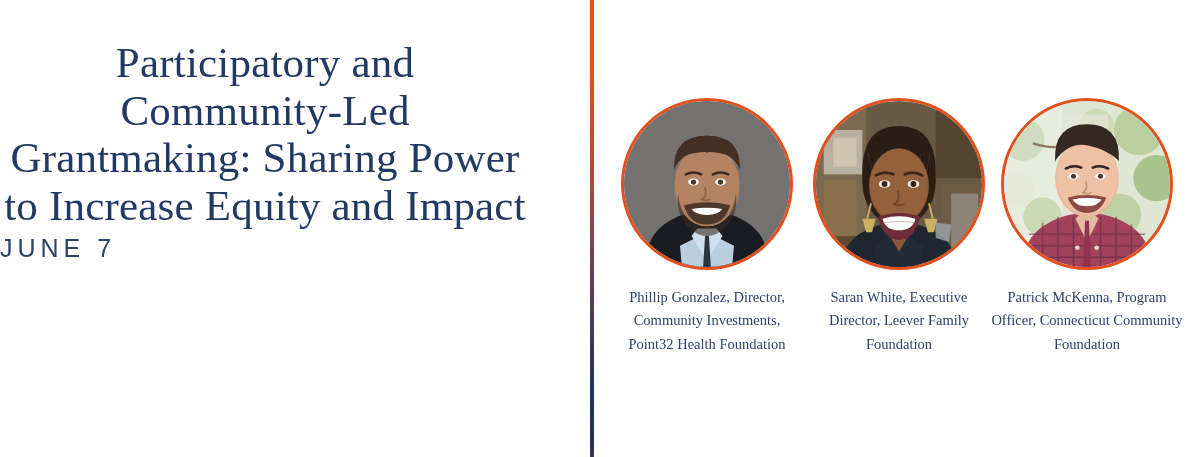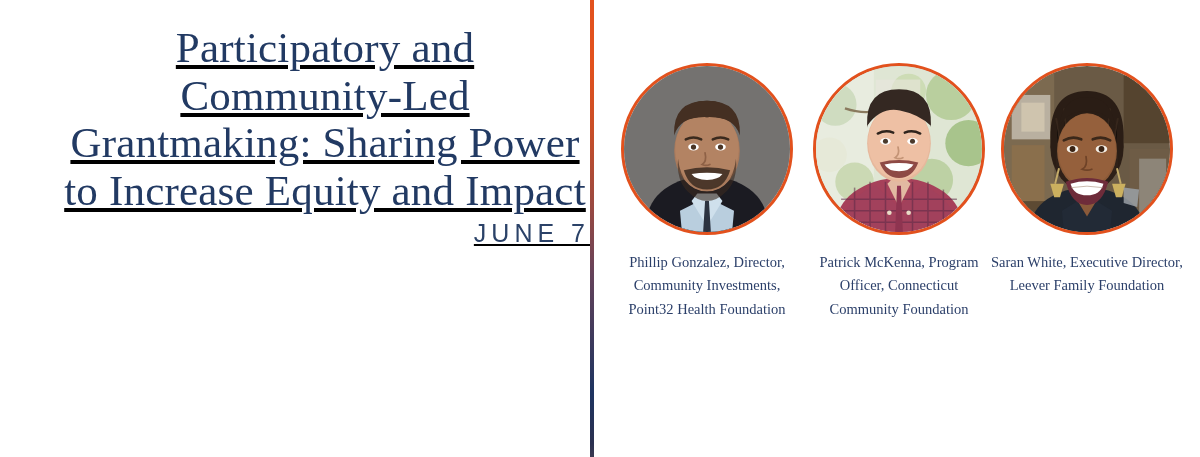--- a/index.html
+++ b/index.html
@@ -21,25 +21,24 @@
 
   
   .left-panel {
     position: absolute;
     left: 0;
     top: 0;
     width: 590px;
     height: 457px;
     display: flex;
     flex-direction: column;
-    align-items: flex-end;
+    align-items: flex-start;
     justify-content: flex-start;
-    padding-top: 24px;
+    padding-top: 39px;
     box-sizing: border-box;
-    text-decoration: underline;
   }
   .event-title {
     width: 530px;
     margin: 0;
     text-align: center;
     font-family: "Liberation Serif", serif;
     font-weight: 400;
     font-size: 43px;
     line-height: 1.11;
     letter-spacing: 0.2px;
@@ -88,21 +87,21 @@
   .right-panel {
     position: absolute;
     left: 594px;
     top: 0;
     width: 606px;
     height: 457px;
     display: flex;
     flex-direction: row;
     align-items: flex-start;
     justify-content: center;
-    padding-top: 63px;
+    padding-top: 98px;
     box-sizing: border-box;
   }
   .speaker {
     width: 190px;
     display: flex;
     flex-direction: column;
     align-items: center;
   }
   .speaker:nth-child(1) { margin-right: 2px; }
   .speaker:nth-child(3) { margin-left: -2px; }
@@ -173,20 +172,70 @@
             <path d="M64 76 q8 -4 16 0" stroke="#3a2a1e" stroke-width="2.6" fill="none" stroke-linecap="round"></path>
             <path d="M92 76 q8 -4 16 0" stroke="#3a2a1e" stroke-width="2.6" fill="none" stroke-linecap="round"></path>
             <path d="M84 90 q2 9 -3 12 q4 2 8 0" stroke="#8e6146" stroke-width="1.8" fill="none" stroke-linecap="round"></path>
             <path d="M62 108 q24 -6 48 0 q-6 20 -24 20 q-18 0 -24 -20 Z" fill="#3a2a20" opacity="0.85"></path>
             <path d="M70 112 q16 -3 32 0 q-4 6 -16 6 q-12 0 -16 -6 Z" fill="#ffffff"></path>
             <path d="M56 96 q-2 22 10 34 q10 10 20 10 q10 0 20 -10 q12 -12 10 -34 q-4 34 -30 34 q-26 0 -30 -34 Z" fill="#3a2a20" opacity="0.6"></path>
           </svg>
         </div>
       </div>
       <div class="speaker-caption">Phillip Gonzalez, Director, Community Investments, Point32 Health Foundation</div>
+    </div>
+
+    <div class="speaker">
+      <div class="avatar" style="border-color: rgb(226, 81, 29);">
+        <div class="avatar-photo">
+          <svg viewBox="0 0 172 172" preserveAspectRatio="xMidYMid slice">
+            <rect x="0" y="0" width="172" height="172" fill="#6a5a45"></rect>
+            <rect x="0" y="0" width="52" height="172" fill="#7c6a50"></rect>
+            <rect x="8" y="30" width="40" height="46" fill="#b9b0a0"></rect>
+            <rect x="8" y="82" width="34" height="60" fill="#8a6f4c"></rect>
+            <rect x="0" y="140" width="52" height="32" fill="#5d4a33"></rect>
+            <rect x="124" y="10" width="48" height="70" fill="#55442f"></rect>
+            <rect x="130" y="86" width="42" height="86" fill="#6e5c46"></rect>
+            <rect x="140" y="96" width="28" height="56" fill="#8d8578"></rect>
+            <rect x="18" y="38" width="24" height="30" fill="#cfc4ae"></rect>
+            <ellipse cx="86" cy="166" rx="58" ry="40" fill="#1f2630"></ellipse>
+            <path d="M60 150 L86 134 L112 150 L110 172 L62 172 Z" fill="#222a36"></path>
+            <path d="M74 136 L86 156 L98 136 L94 128 L78 128 Z" fill="#8a5a3a"></path>
+            <ellipse cx="86" cy="84" rx="38" ry="46" fill="#2e2018"></ellipse>
+            <path d="M48 74 q0 -48 38 -48 q38 0 38 48 q0 20 -6 32 q4 -46 -32 -46 q-36 0 -32 46 q-6 -12 -6 -32 Z" fill="#2a1d15"></path>
+            <g stroke="#3a2a1e" stroke-width="2" opacity="0.8">
+              <path d="M54 54 q6 28 4 54"></path>
+                <path d="M62 44 q4 30 2 58"></path>
+              <path d="M110 44 q-4 30 -2 58"></path>
+                <path d="M118 54 q-6 28 -4 54"></path>
+            </g>
+            <ellipse cx="86" cy="88" rx="31" ry="39" fill="#8a5a38"></ellipse>
+            <ellipse cx="86" cy="87" rx="30" ry="37.5" fill="#95603c"></ellipse>
+            <path d="M56 66 q4 -34 30 -34 q26 0 30 34 q-8 -20 -30 -19 q-22 -1 -30 19 Z" fill="#2a1d15"></path>
+            <ellipse cx="71" cy="86" rx="6" ry="4" fill="#f4efe6"></ellipse>
+            <ellipse cx="101" cy="86" rx="6" ry="4" fill="#f4efe6"></ellipse>
+            <circle cx="71" cy="86" r="3" fill="#3a2314"></circle>
+            <circle cx="101" cy="86" r="3" fill="#3a2314"></circle>
+            <path d="M62 77 q9 -5 18 -1" stroke="#3b281a" stroke-width="2.8" fill="none" stroke-linecap="round"></path>
+            <path d="M92 76 q9 -4 18 1" stroke="#3b281a" stroke-width="2.8" fill="none" stroke-linecap="round"></path>
+            <path d="M85 94 q2 10 -4 13 q5 2 10 0" stroke="#6e4227" stroke-width="1.8" fill="none" stroke-linecap="round"></path>
+            <path d="M64 120 q22 -8 44 0 q-6 24 -22 24 q-16 0 -22 -24 Z" fill="#6e2c3a"></path>
+            <path d="M69 122 q17 -5 34 0 q-3 12 -17 12 q-14 0 -17 -12 Z" fill="#ffffff"></path>
+            <path d="M70 126 q16 -3 32 0" stroke="#c9b9ac" stroke-width="1" fill="none"></path>
+            <g>
+              <path d="M57 106 L53 122" stroke="#c6ad6a" stroke-width="2"></path>
+              <path d="M48 122 L62 122 L58 136 L52 136 Z" fill="#cbb05f"></path>
+              <path d="M117 106 L121 122" stroke="#c6ad6a" stroke-width="2"></path>
+              <path d="M112 122 L126 122 L122 136 L116 136 Z" fill="#cbb05f"></path>
+              <path d="M124 126 L140 128 L138 146 L124 142 Z" fill="#9aa0a6" opacity="0.85"></path>
+            </g>
+          </svg>
+        </div>
+      </div>
+      <div class="speaker-caption">Saran White, Executive Director, Leever Family Foundation</div>
     </div>
 
     <div class="speaker">
       <div class="avatar" style="border-color: rgb(226, 81, 29);">
         <div class="avatar-photo">
           <svg viewBox="0 0 172 172" preserveAspectRatio="xMidYMid slice">
             <rect x="0" y="0" width="172" height="172" fill="#dfe6d4"></rect>
             <rect x="0" y="0" width="60" height="172" fill="#e8ecdf"></rect>
             <circle cx="20" cy="40" r="22" fill="#cfdcc0"></circle>
             <circle cx="140" cy="30" r="26" fill="#b9cf9e"></circle>
@@ -226,64 +275,14 @@
             <path d="M92 69 q8 -3 16 1" stroke="#2f241d" stroke-width="2.6" fill="none" stroke-linecap="round"></path>
             <path d="M85 84 q2 8 -3 11 q4 2 8 0" stroke="#c49476" stroke-width="1.8" fill="none" stroke-linecap="round"></path>
             <path d="M66 100 q20 -5 40 0 q-6 16 -20 16 q-14 0 -20 -16 Z" fill="#8e4a45"></path>
             <path d="M71 102 q15 -3 30 0 q-4 7 -15 7 q-11 0 -15 -7 Z" fill="#ffffff"></path>
           </svg>
         </div>
       </div>
       <div class="speaker-caption">Patrick McKenna, Program Officer, Connecticut Community Foundation</div>
     </div>
 
-    <div class="speaker">
-      <div class="avatar" style="border-color: rgb(226, 81, 29);">
-        <div class="avatar-photo">
-          <svg viewBox="0 0 172 172" preserveAspectRatio="xMidYMid slice">
-            <rect x="0" y="0" width="172" height="172" fill="#6a5a45"></rect>
-            <rect x="0" y="0" width="52" height="172" fill="#7c6a50"></rect>
-            <rect x="8" y="30" width="40" height="46" fill="#b9b0a0"></rect>
-            <rect x="8" y="82" width="34" height="60" fill="#8a6f4c"></rect>
-            <rect x="0" y="140" width="52" height="32" fill="#5d4a33"></rect>
-            <rect x="124" y="10" width="48" height="70" fill="#55442f"></rect>
-            <rect x="130" y="86" width="42" height="86" fill="#6e5c46"></rect>
-            <rect x="140" y="96" width="28" height="56" fill="#8d8578"></rect>
-            <rect x="18" y="38" width="24" height="30" fill="#cfc4ae"></rect>
-            <ellipse cx="86" cy="166" rx="58" ry="40" fill="#1f2630"></ellipse>
-            <path d="M60 150 L86 134 L112 150 L110 172 L62 172 Z" fill="#222a36"></path>
-            <path d="M74 136 L86 156 L98 136 L94 128 L78 128 Z" fill="#8a5a3a"></path>
-            <ellipse cx="86" cy="84" rx="38" ry="46" fill="#2e2018"></ellipse>
-            <path d="M48 74 q0 -48 38 -48 q38 0 38 48 q0 20 -6 32 q4 -46 -32 -46 q-36 0 -32 46 q-6 -12 -6 -32 Z" fill="#2a1d15"></path>
-            <g stroke="#3a2a1e" stroke-width="2" opacity="0.8">
-              <path d="M54 54 q6 28 4 54"></path>
-                <path d="M62 44 q4 30 2 58"></path>
-              <path d="M110 44 q-4 30 -2 58"></path>
-                <path d="M118 54 q-6 28 -4 54"></path>
-            </g>
-            <ellipse cx="86" cy="88" rx="31" ry="39" fill="#8a5a38"></ellipse>
-            <ellipse cx="86" cy="87" rx="30" ry="37.5" fill="#95603c"></ellipse>
-            <path d="M56 66 q4 -34 30 -34 q26 0 30 34 q-8 -20 -30 -19 q-22 -1 -30 19 Z" fill="#2a1d15"></path>
-            <ellipse cx="71" cy="86" rx="6" ry="4" fill="#f4efe6"></ellipse>
-            <ellipse cx="101" cy="86" rx="6" ry="4" fill="#f4efe6"></ellipse>
-            <circle cx="71" cy="86" r="3" fill="#3a2314"></circle>
-            <circle cx="101" cy="86" r="3" fill="#3a2314"></circle>
-            <path d="M62 77 q9 -5 18 -1" stroke="#3b281a" stroke-width="2.8" fill="none" stroke-linecap="round"></path>
-            <path d="M92 76 q9 -4 18 1" stroke="#3b281a" stroke-width="2.8" fill="none" stroke-linecap="round"></path>
-            <path d="M85 94 q2 10 -4 13 q5 2 10 0" stroke="#6e4227" stroke-width="1.8" fill="none" stroke-linecap="round"></path>
-            <path d="M64 120 q22 -8 44 0 q-6 24 -22 24 q-16 0 -22 -24 Z" fill="#6e2c3a"></path>
-            <path d="M69 122 q17 -5 34 0 q-3 12 -17 12 q-14 0 -17 -12 Z" fill="#ffffff"></path>
-            <path d="M70 126 q16 -3 32 0" stroke="#c9b9ac" stroke-width="1" fill="none"></path>
-            <g>
-              <path d="M57 106 L53 122" stroke="#c6ad6a" stroke-width="2"></path>
-              <path d="M48 122 L62 122 L58 136 L52 136 Z" fill="#cbb05f"></path>
-              <path d="M117 106 L121 122" stroke="#c6ad6a" stroke-width="2"></path>
-              <path d="M112 122 L126 122 L122 136 L116 136 Z" fill="#cbb05f"></path>
-              <path d="M124 126 L140 128 L138 146 L124 142 Z" fill="#9aa0a6" opacity="0.85"></path>
-            </g>
-          </svg>
-        </div>
-      </div>
-      <div class="speaker-caption">Saran White, Executive Director, Leever Family Foundation</div>
-    </div>
-
   </div>
 </div>
 
 </body></html>

